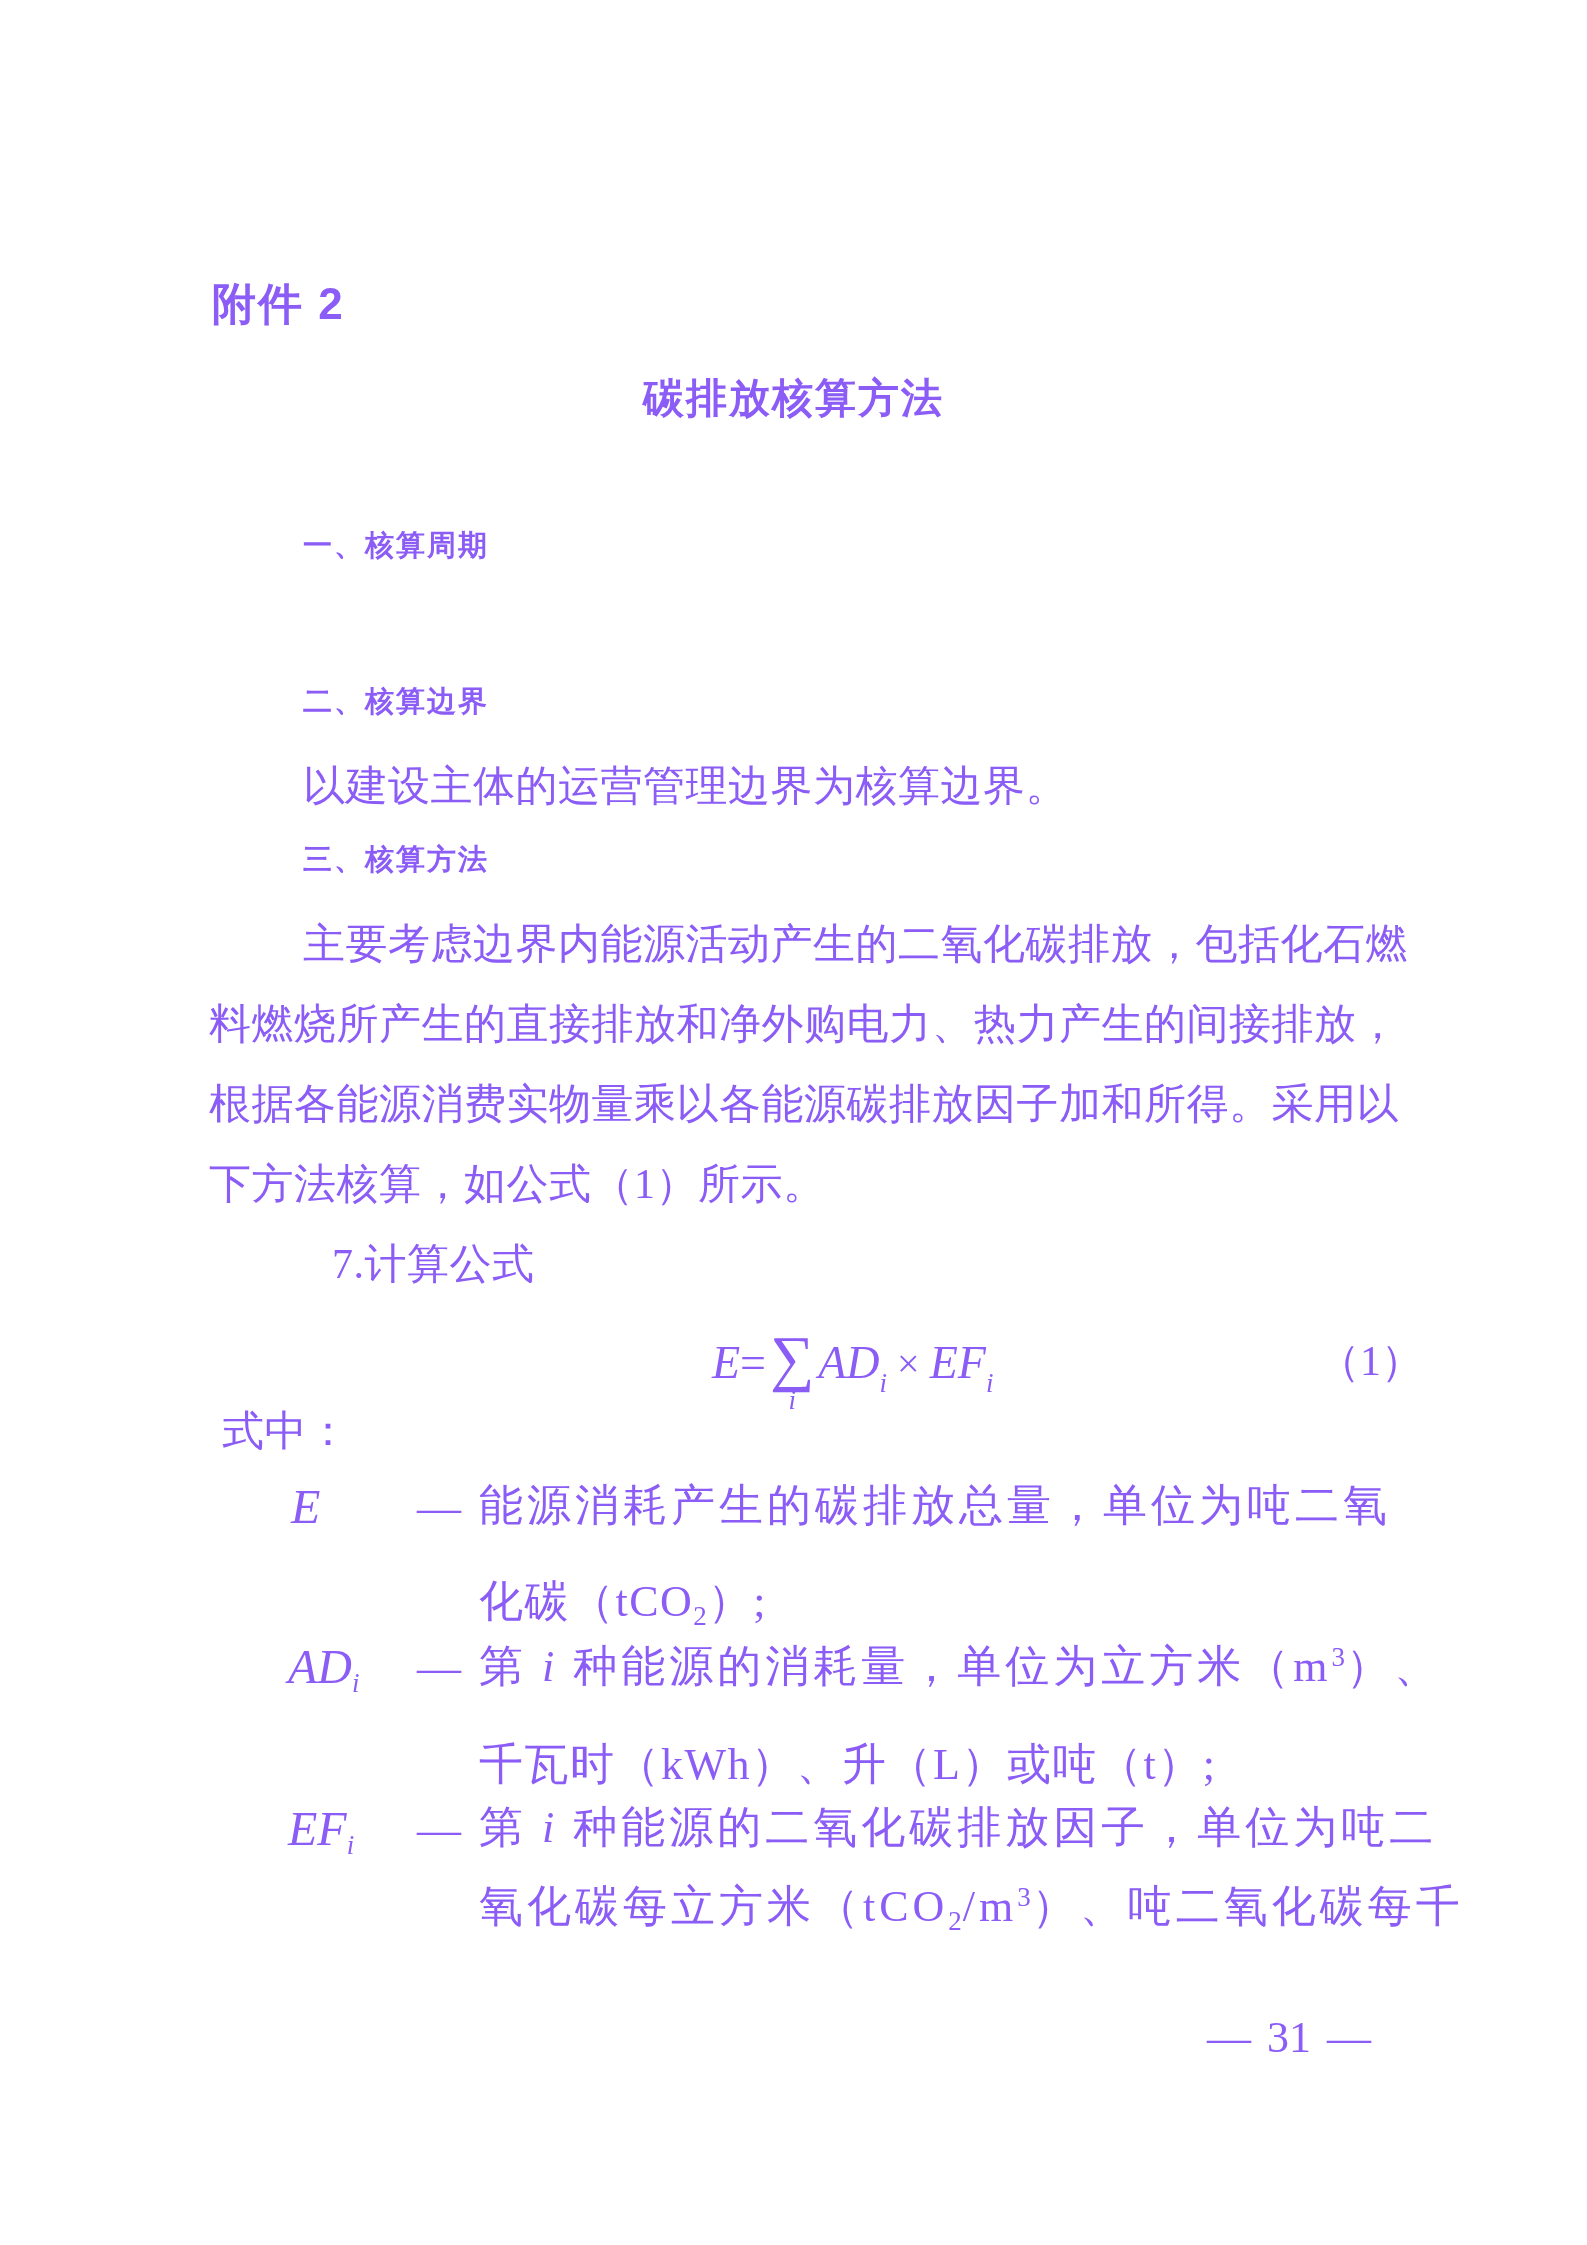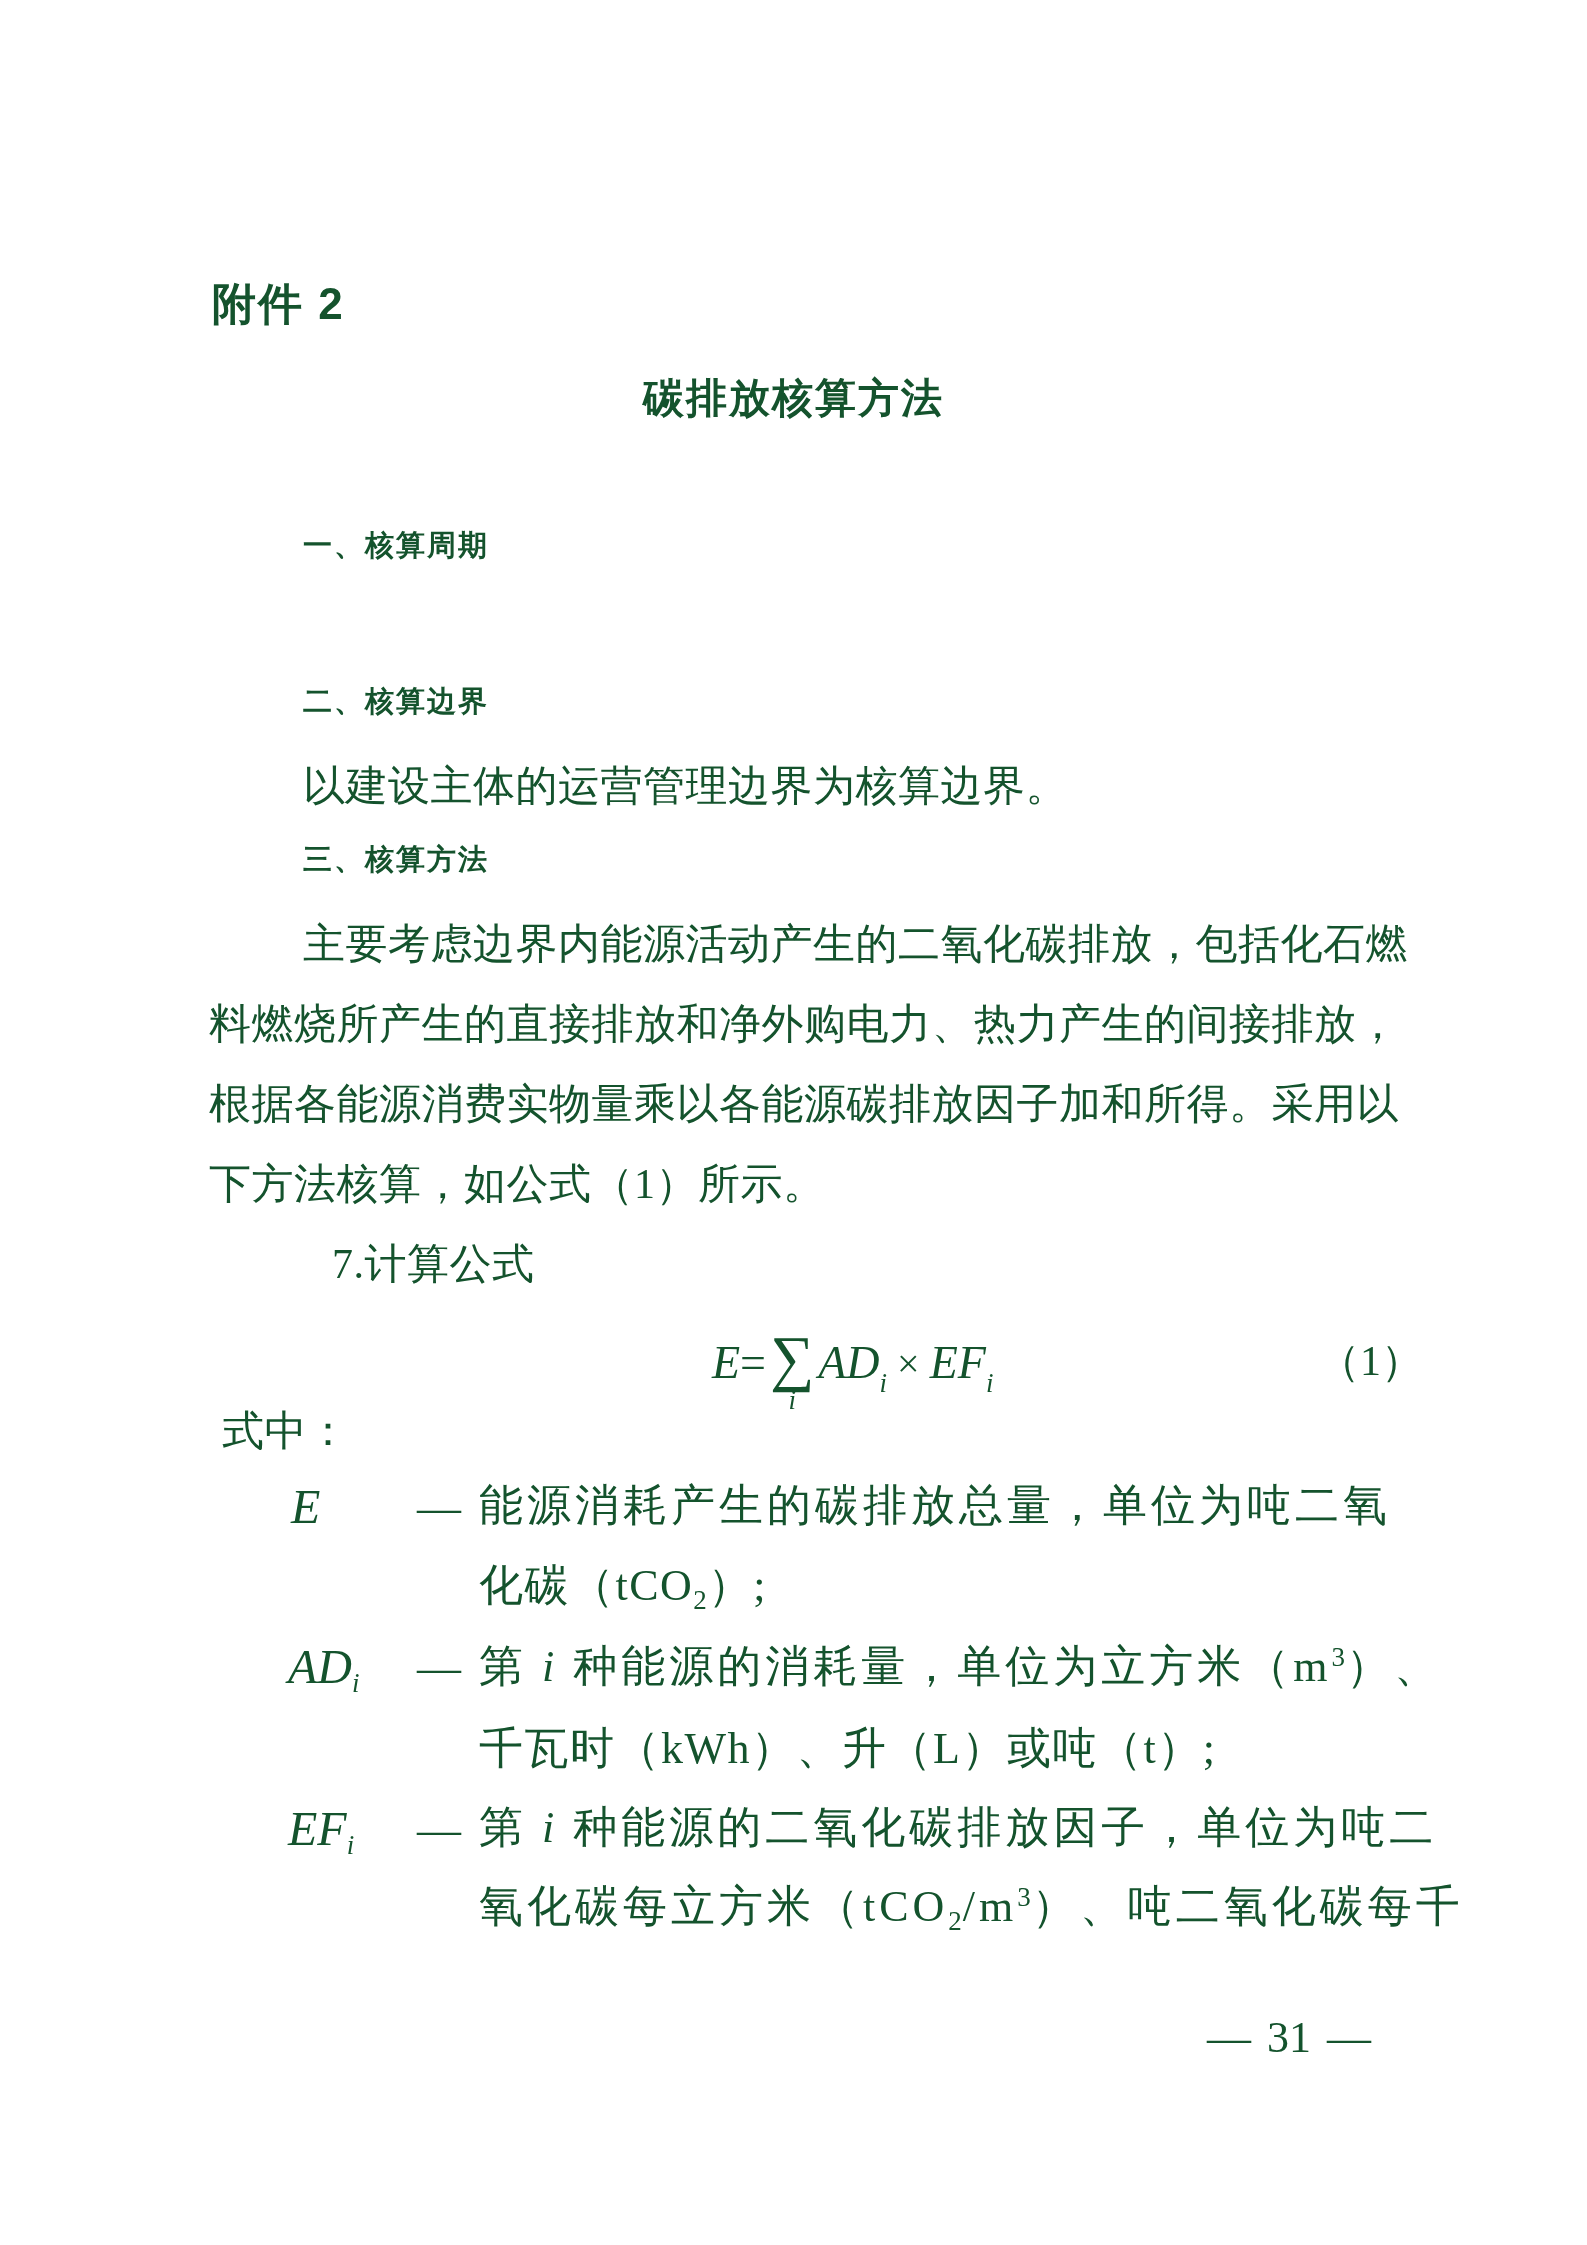--- a/index.html
+++ b/index.html
@@ -1,36 +1,36 @@
 <!DOCTYPE html>
 <html><head>
 <meta charset="utf-8">
 <style>
   html,body{margin:0;padding:0;background:#ffffff;}
   .page{
     position:relative;
     width:1587px;
     height:2245px;
     background:#ffffff;
-    color:#14532d;
+    color:#8b5cf6;
     overflow:hidden;
     font-family:"Liberation Serif", serif;
   }
   .abs{position:absolute;white-space:nowrap;line-height:1;}
   .hei{font-family:"Liberation Sans", sans-serif;font-weight:bold;}
   .doc-title{
     left:0;right:0;text-align:center;
     font-family:Liberation Mono, monospace;
     font-weight:bold;font-size:41px;letter-spacing:2px;
   }
   .attach{font-size:44px;letter-spacing:2px;font-weight:bold;}
   .h2{font-size:29px;letter-spacing:2px;}
   .kai{font-size:42px;letter-spacing:0.5px;}
   .def{font-size:44px;letter-spacing:4px;}
-  .def.last{letter-spacing:1.5px;}
+  .def.last{letter-spacing:1.5px;margin-top:16px;}
   .sym{font-style:italic;font-size:48px;}
   .sym .sym-sub{font-style:italic;font-size:27px;vertical-align:-9px;letter-spacing:0;}
   .dash{font-size:44px;}
   .seg-sub{font-size:27px;vertical-align:-9px;letter-spacing:1px;}
   .seg-sup{font-size:27px;vertical-align:15px;letter-spacing:1px;}
   .seg-i{font-style:italic;}
   
   .formula{position:absolute;display:flex;align-items:flex-start;}
   .f-var{font-style:italic;font-size:46px;line-height:1;margin-top:10px;}
   .f-eq{font-size:46px;line-height:1;margin-top:10px;}

